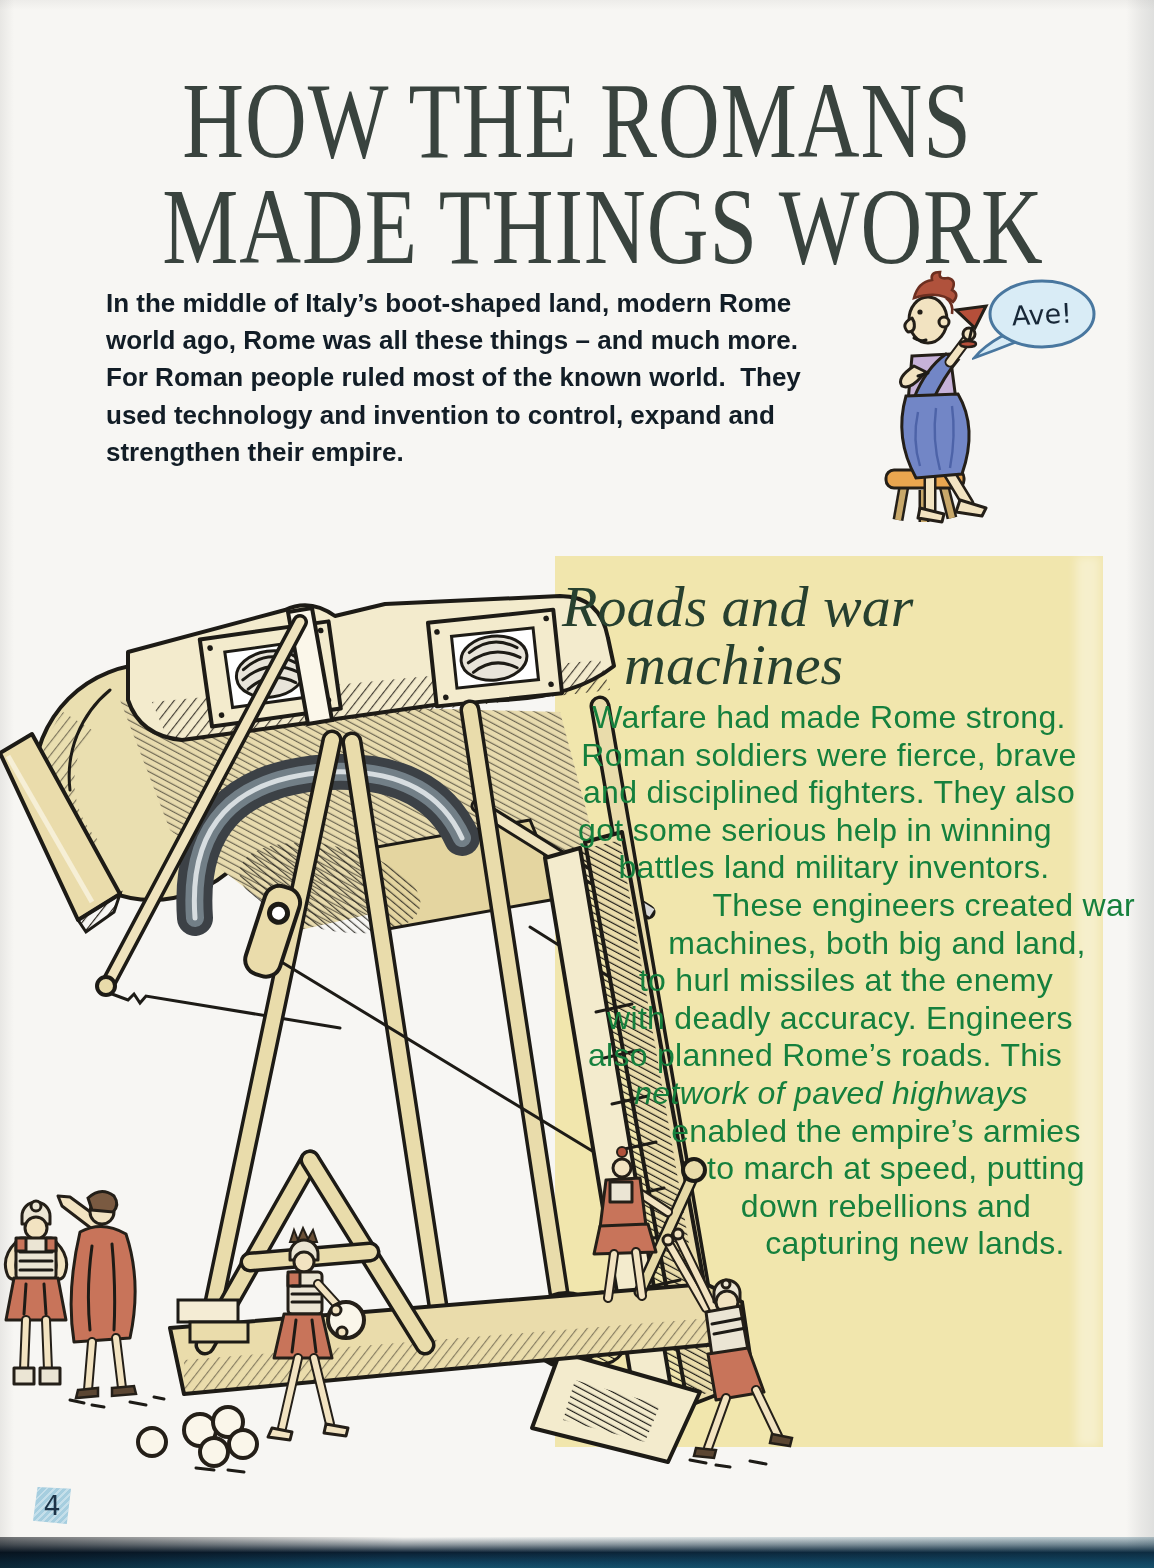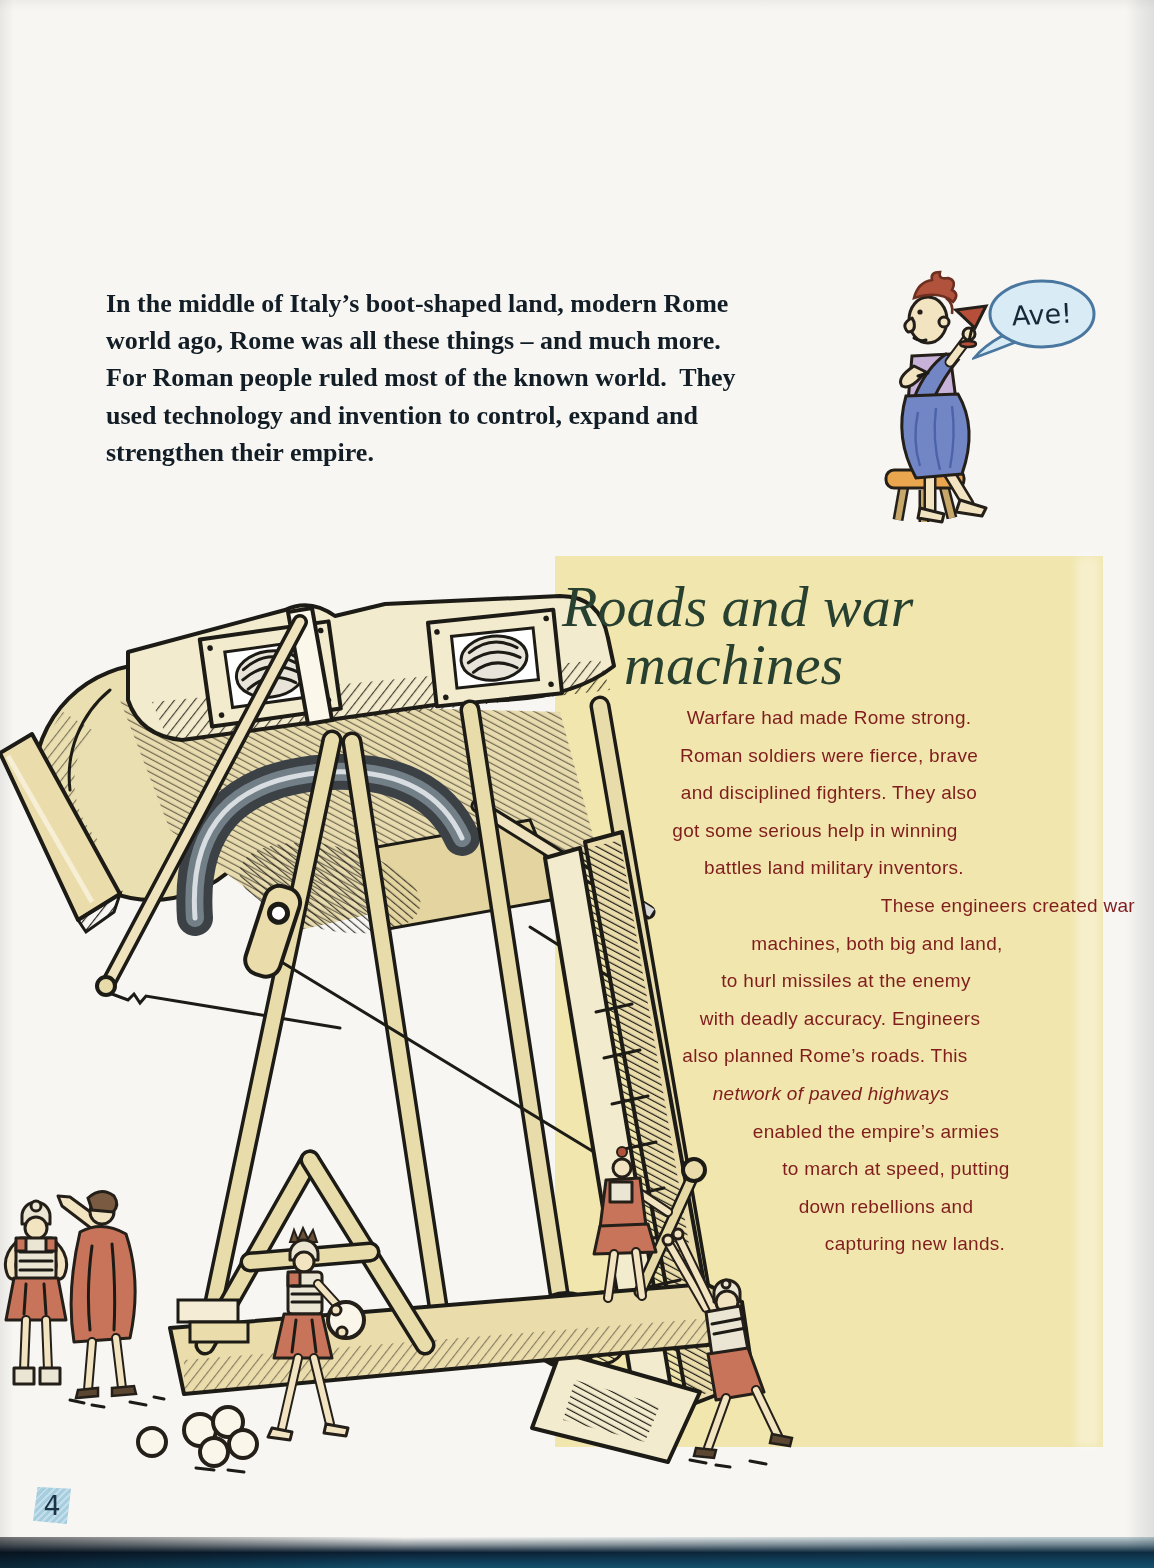--- a/index.html
+++ b/index.html
@@ -10,28 +10,28 @@
                    linear-gradient(180deg,rgba(120,120,120,.08) 0,rgba(120,120,120,0) 10px);}
   .right-edge{position:absolute;left:1126px;top:0;width:28px;height:1568px;pointer-events:none;
         background:linear-gradient(90deg,rgba(0,0,0,0),rgba(100,105,110,.10) 55%,rgba(150,155,158,.25));}
   
   .title{position:absolute;left:0;top:62px;width:1154px;text-align:center;color:#39433e;
          font-family:"Liberation Serif",serif;font-weight:400;}
   .title div{font-size:92px;line-height:106px;letter-spacing:1px;transform:scale(.93,1.18);transform-origin:50% 20%;white-space:pre;}
   .title .t2{transform:scale(.93,1.18) translateX(28px);}
   
   .intro{position:absolute;left:106px;top:285px;color:#121d26;font-weight:700;font-size:26px;line-height:37.2px;}
-  .intro div{white-space:pre;font-family:Liberation Serif, serif;}
+  .intro div{white-space:pre;}
   
   .panel-bg{position:absolute;left:555px;top:556px;width:548px;height:891px;background:#f1e6ad;}
   .panel-streak{position:absolute;left:1076px;top:556px;width:24px;height:891px;background:rgba(255,255,255,.38);filter:blur(5px);}
   .panel-heading{position:absolute;color:#27402f;font-family:"Liberation Serif",serif;font-style:italic;font-size:58px;line-height:1;z-index:6;}
   .ph1{left:562px;top:578px;}
   .ph2{left:624px;top:636px;}
-  .panel-body{position:absolute;left:555px;top:699px;width:548px;z-index:6;color:#7f1d1d;font-size:19px;line-height:37.6px;letter-spacing:.3px;}
+  .panel-body{position:absolute;left:555px;top:699px;width:548px;z-index:6;color:#15803d;font-size:32px;line-height:37.6px;letter-spacing:.3px;}
   .panel-body div{text-align:center;white-space:pre;}
   .panel-body div:nth-child(4){transform:translateX(-14px);}
   .panel-body div:nth-child(5){transform:translateX(5px);}
   .panel-body div:nth-child(6){transform:translateX(32px);text-align:right;}
   .panel-body div:nth-child(7){transform:translateX(48px);}
   .panel-body div:nth-child(8){transform:translateX(17px);}
   .panel-body div:nth-child(9){transform:translateX(11px);}
   .panel-body div:nth-child(10){transform:translateX(-4px);}
   .panel-body div:nth-child(11){transform:translateX(2px);font-style:italic;}
   .panel-body div:nth-child(12){transform:translateX(47px);}
@@ -65,20 +65,24 @@
   .book-edge{position:absolute;left:0;top:1537px;width:1154px;height:31px;z-index:8;
          background:linear-gradient(180deg,rgba(13,34,52,0) 0%,rgba(13,34,52,.45) 25%,#0b2033 50%,#10405c 82%,#15516c 100%);}
   .book-edge::after{content:"";position:absolute;inset:0;
          background:linear-gradient(90deg,rgba(5,10,16,.55),rgba(5,10,16,0) 35%,rgba(21,81,108,.25) 90%);}
 </style>
 </head>
 <body>
 
 <div class="page">
 
+  <div class="title">
+    <div class="t1">HOW THE ROMANS</div>
+    <div class="t2">MADE THINGS WORK</div>
+  </div>
 
   <div class="intro">
     <div class="intro-line">In the middle of Italy’s boot-shaped land, modern Rome</div>
     <div class="intro-line">world ago, Rome was all these things – and much more.</div>
     <div class="intro-line">For Roman people ruled most of the known world.  They</div>
     <div class="intro-line">used technology and invention to control, expand and</div>
     <div class="intro-line">strengthen their empire.</div>
   </div>
 
   <div class="panel-bg"></div>

